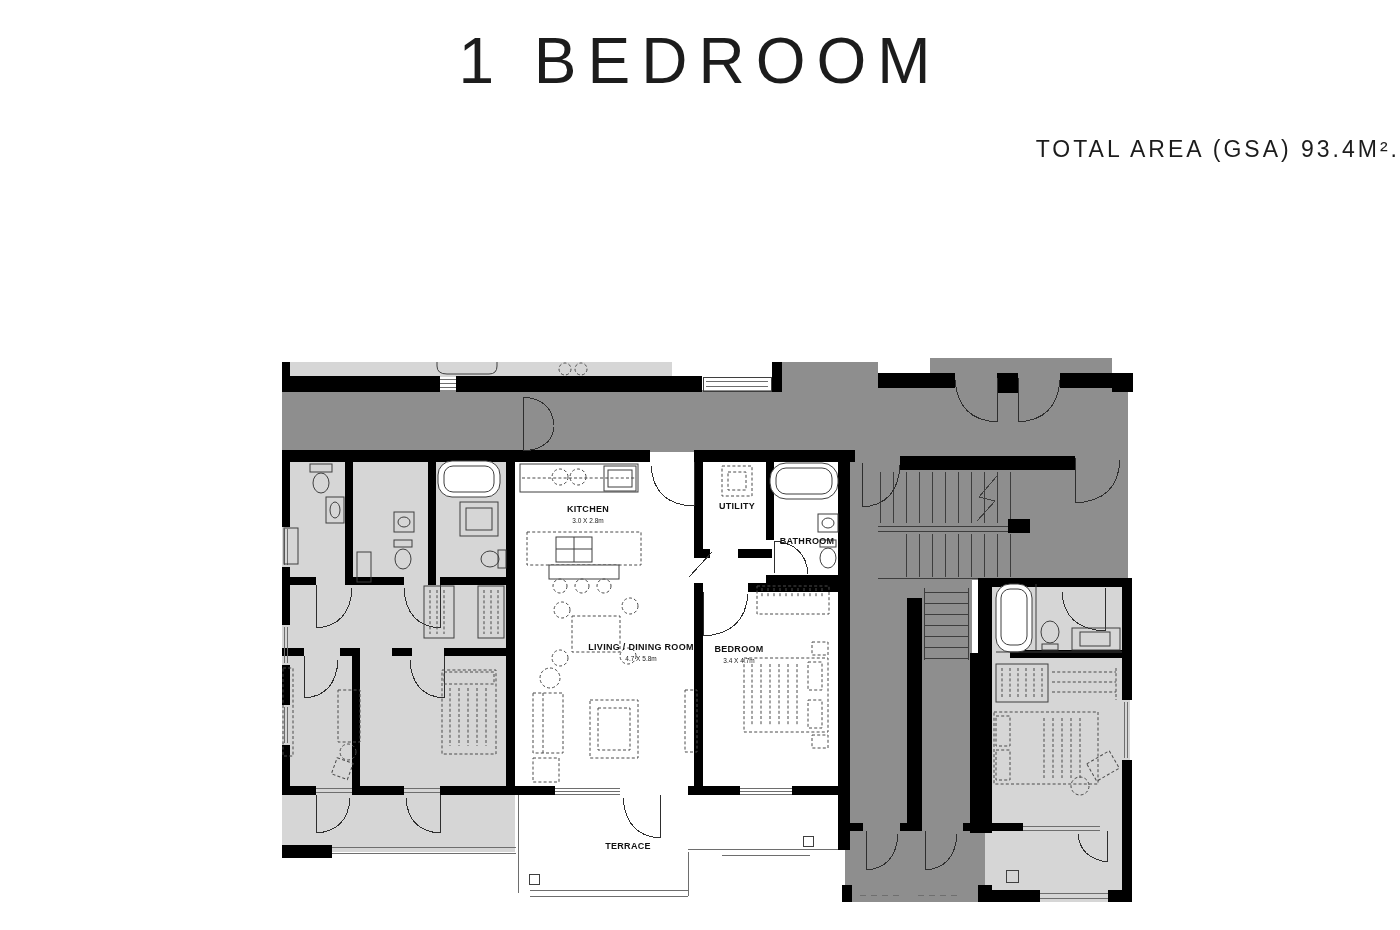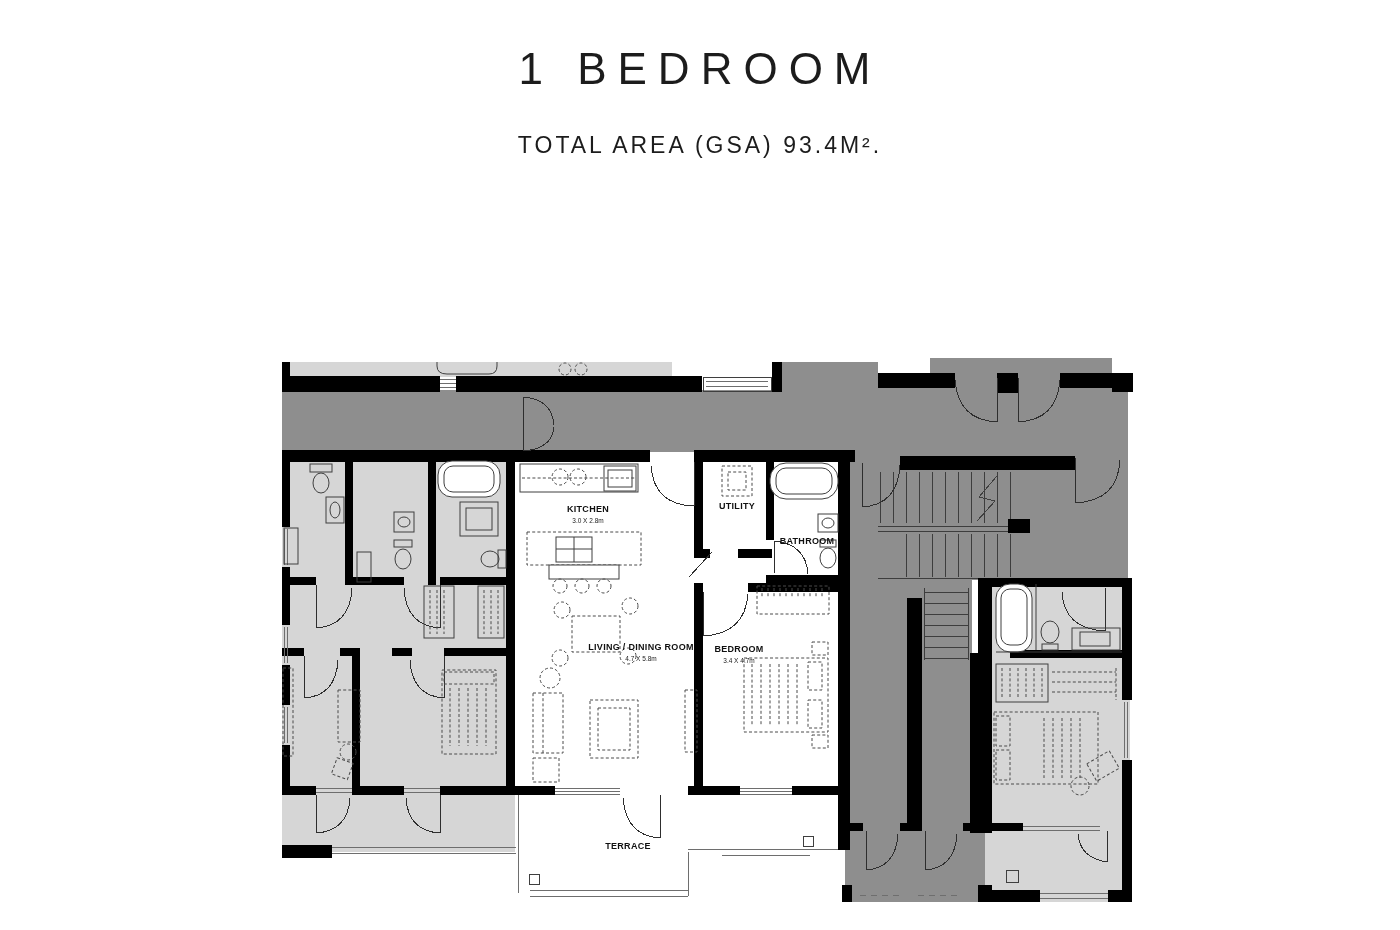--- a/index.html
+++ b/index.html
@@ -1,21 +1,21 @@
 <!DOCTYPE html>
 <html style="--wall: #000000; --corridor: #8e8e8e; --neighbor: #d6d6d6; --unit: #ffffff; --line: #3f3f3f; --ink: #1c1c1c;"><head>
 <meta charset="utf-8">
 <style>
   html,body{margin:0;padding:0;background:#ffffff;}
   body{width:1400px;height:930px;font-family:"Liberation Sans",sans-serif;}
   .canvas{position:relative;width:1400px;height:930px;overflow:hidden;background:#fff;}
   .hdr{position:absolute;top:0;left:0;width:100%;text-align:center;color:var(--ink,#1c1c1c);}
-  .title{margin:44px 0 0 0;font-size:44px;font-weight:300;letter-spacing:11px;}
+  .title{margin:24px 0 0 0;font-size:64px;font-weight:300;letter-spacing:11px;}
   .subtitle{margin:8px 0 0 0;font-size:38px;font-weight:700;letter-spacing:9px;}
-  .area{margin:38px 0 0 0;font-size:23px;font-weight:400;letter-spacing:3px;}
+  .area{margin:38px 0 0 0;font-size:23px;font-weight:400;letter-spacing:3px;text-align:right;}
   svg text{font-family:"Liberation Sans",sans-serif;}
   .rname{font-size:9px;font-weight:bold;fill:#101010;letter-spacing:.3px;}
   .rdim{font-size:6.5px;fill:#222;}
   .wall{fill:var(--wall,#000);}
   .gray{fill:var(--corridor,#8e8e8e);}
   .lgray{fill:var(--neighbor,#d6d6d6);}
   .white{fill:var(--unit,#fff);}
   .ln{stroke:var(--line,#3f3f3f);stroke-width:1;fill:none;}
   .lnw{stroke:var(--line,#3f3f3f);stroke-width:1;fill:#fff;}
   .dash{stroke:#4a4a4a;stroke-width:1;fill:none;stroke-dasharray:3 2.2;}

